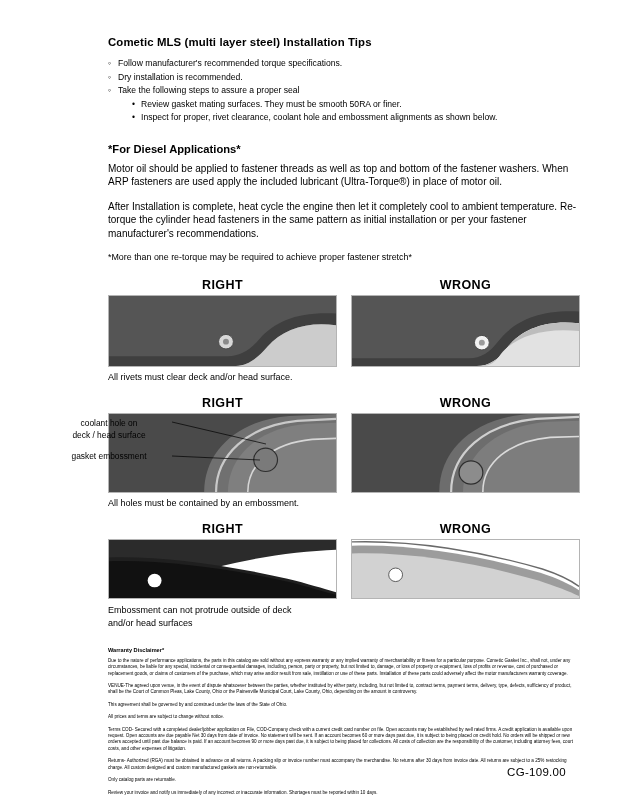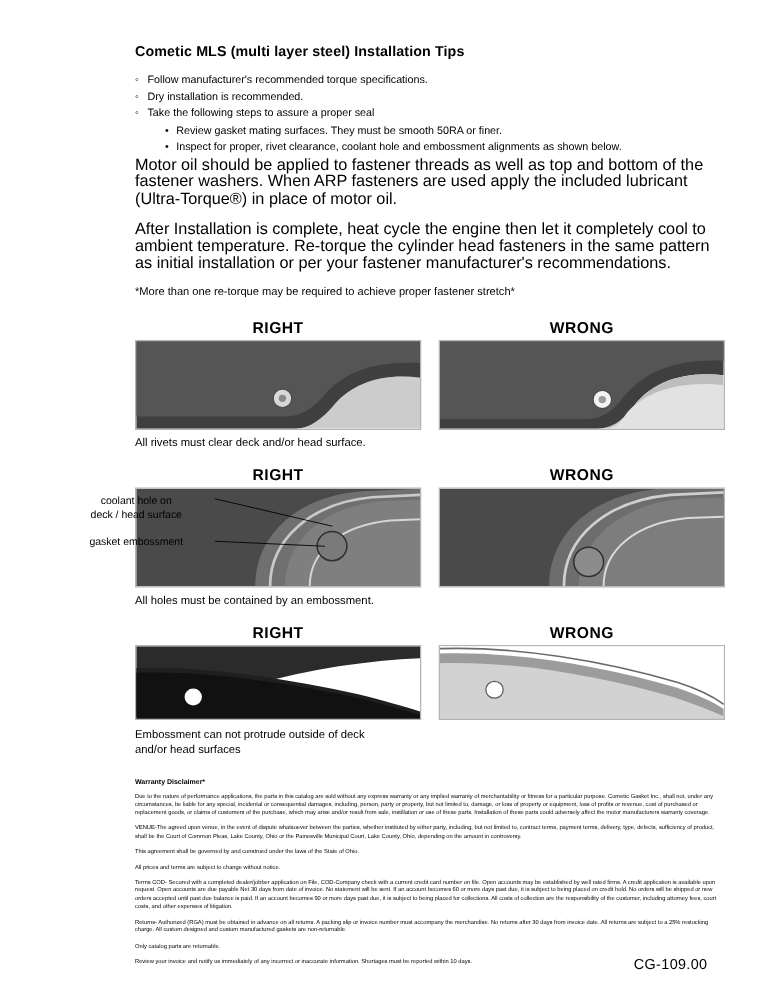--- a/index.html
+++ b/index.html
@@ -66,21 +66,21 @@
     top: 0;
     font-size: 8.6px;
   }
 
   h2.subtitle {
     font-size: 11.2px;
     font-weight: bold;
     margin: 18px 0 7px 68px;
   }
   p.para {
-    font-size: 13px;
+    font-size: 10px;
     line-height: 13.4px;
     margin: 0 0 11px 68px;
     max-width: 470px;
   }
   p.note {
     font-size: 8.9px;
     line-height: 13.4px;
     margin: 0 0 0 68px;
   }
 
@@ -176,20 +176,21 @@
     <li><span>Dry installation is recommended.</span></li>
     <li>
       <span>Take the following steps to assure a proper seal</span>
       <ul class="sub">
         <li><span>Review gasket mating surfaces.  They must be smooth 50RA or finer.</span></li>
         <li><span>Inspect for proper, rivet clearance, coolant hole and embossment alignments as shown below.</span></li>
       </ul>
     </li>
   </ul>
 
+  <h2 class="subtitle">*For Diesel Applications*</h2>
   <p class="para">Motor oil should be applied to fastener threads as well as top and bottom of the fastener washers. When ARP fasteners are used apply the included lubricant (Ultra-Torque®) in place of motor oil.</p>
   <p class="para">After Installation is complete, heat cycle the engine then let it completely cool to ambient temperature. Re-torque the cylinder head fasteners in the same pattern as initial installation or per your fastener manufacturer's recommendations.</p>
   <p class="note">*More than one re-torque may be required to achieve proper fastener stretch*</p>
 
   <div class="figures">
 
     <div class="fig-row">
       <div class="fig-block">
         <div class="fig-label">RIGHT</div>
         <svg class="fig-img" viewBox="0 0 229 72" preserveAspectRatio="none">

